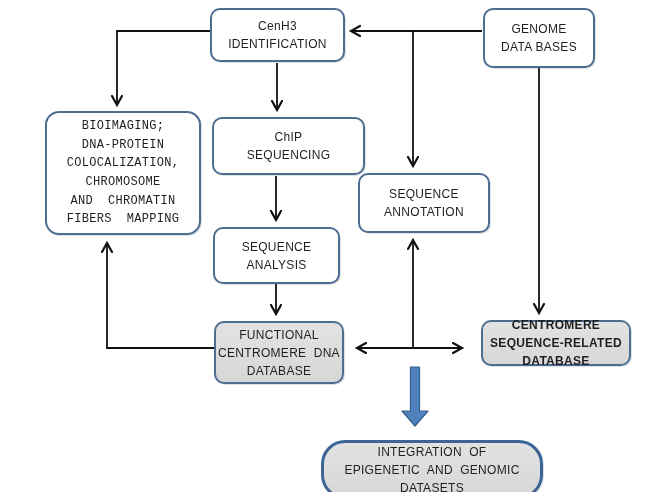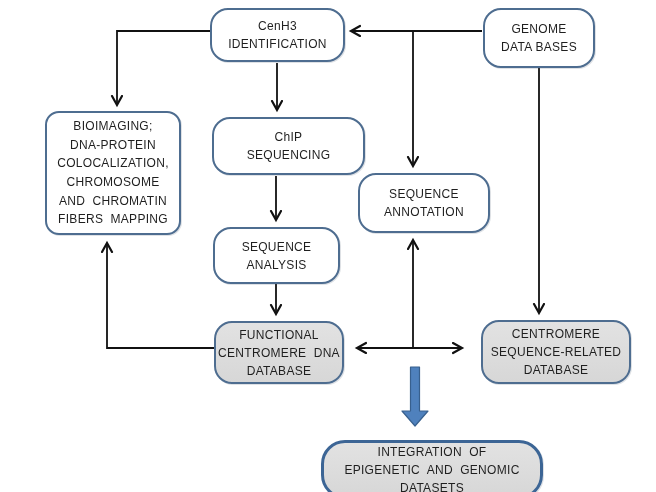--- a/index.html
+++ b/index.html
@@ -8,41 +8,41 @@
     width:656px;height:492px;
     background:#ffffff;
     font-family:"Liberation Sans","DejaVu Sans",sans-serif;
     overflow:hidden;
   }
   .connectors{position:absolute;left:0;top:0;width:656px;height:492px;}
   .node{
     position:absolute;
     box-sizing:border-box;
     border:2px solid #4e6d90;
-    border-radius:18px;
+    border-radius:10px;
     background:#ffffff;
     display:flex;align-items:center;justify-content:center;
     text-align:center;
     color:#1f1f1f;
     font-size:12px;
     line-height:1.5;
     letter-spacing:0.3px;
     white-space:pre-wrap;
     box-shadow:1px 1px 0 rgba(70,90,110,0.18);
   }
   .node .lbl{white-space:pre-wrap;}
   .gray{background:linear-gradient(180deg,#e2e2e2 0%,#d7d7d7 100%);}
   .n-cenh3{left:210px;top:8px;width:135px;height:54px;}
   .n-genome{left:483px;top:8px;width:112px;height:60px;}
-  .n-bioimaging{left:45px;top:111px;width:136px;height:124px;border-radius:14px;line-height:1.55;}
+  .n-bioimaging{left:45px;top:111px;width:156px;height:124px;border-radius:14px;line-height:1.55;font-family:Liberation Mono, monospace;}
   .n-chip{left:212px;top:117px;width:153px;height:58px;}
   .n-seq-annotation{left:358px;top:173px;width:132px;height:60px;}
   .n-seq-analysis{left:213px;top:227px;width:127px;height:57px;}
   .n-functional-db{left:214px;top:321px;width:130px;height:63px;}
-  .n-centromere-db{left:481px;top:320px;width:150px;height:64px;}
+  .n-centromere-db{left:481px;top:320px;width:150px;height:46px;font-weight:bold;}
   .n-integration{left:321px;top:440px;width:222px;height:59px;border:3px solid #3c6595;border-radius:24px;}
 </style>
 </head>
 <body>
 
 <div class="canvas">
 
   <svg class="connectors" viewBox="0 0 656 492" xmlns="http://www.w3.org/2000/svg">
     <defs>
       <marker id="arrow" markerUnits="userSpaceOnUse" markerWidth="16" markerHeight="14" refX="10" refY="6" orient="auto">

